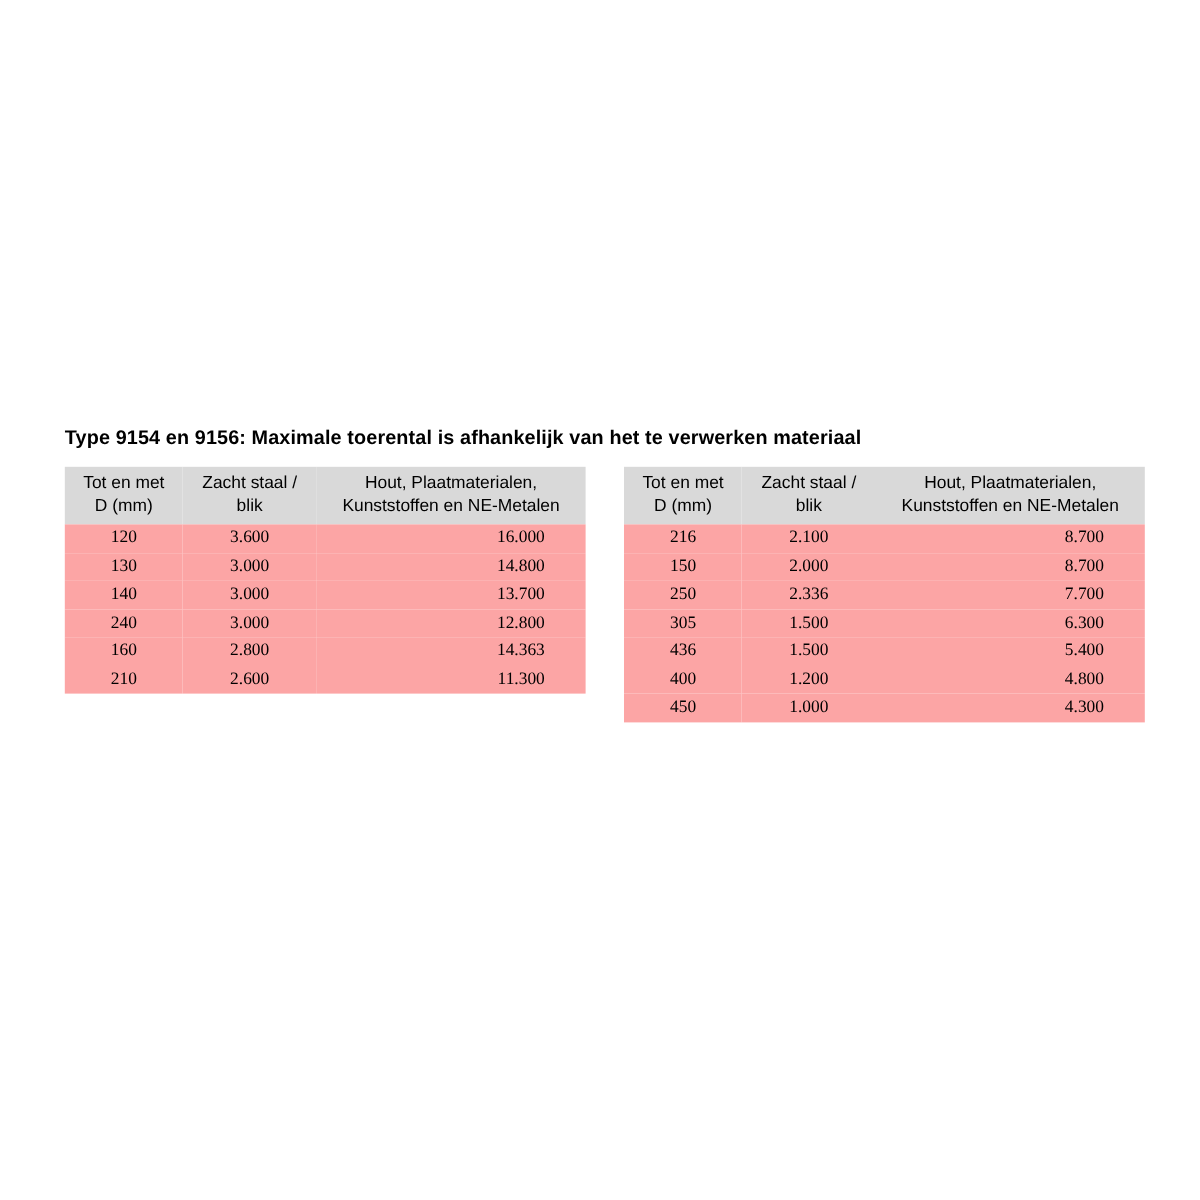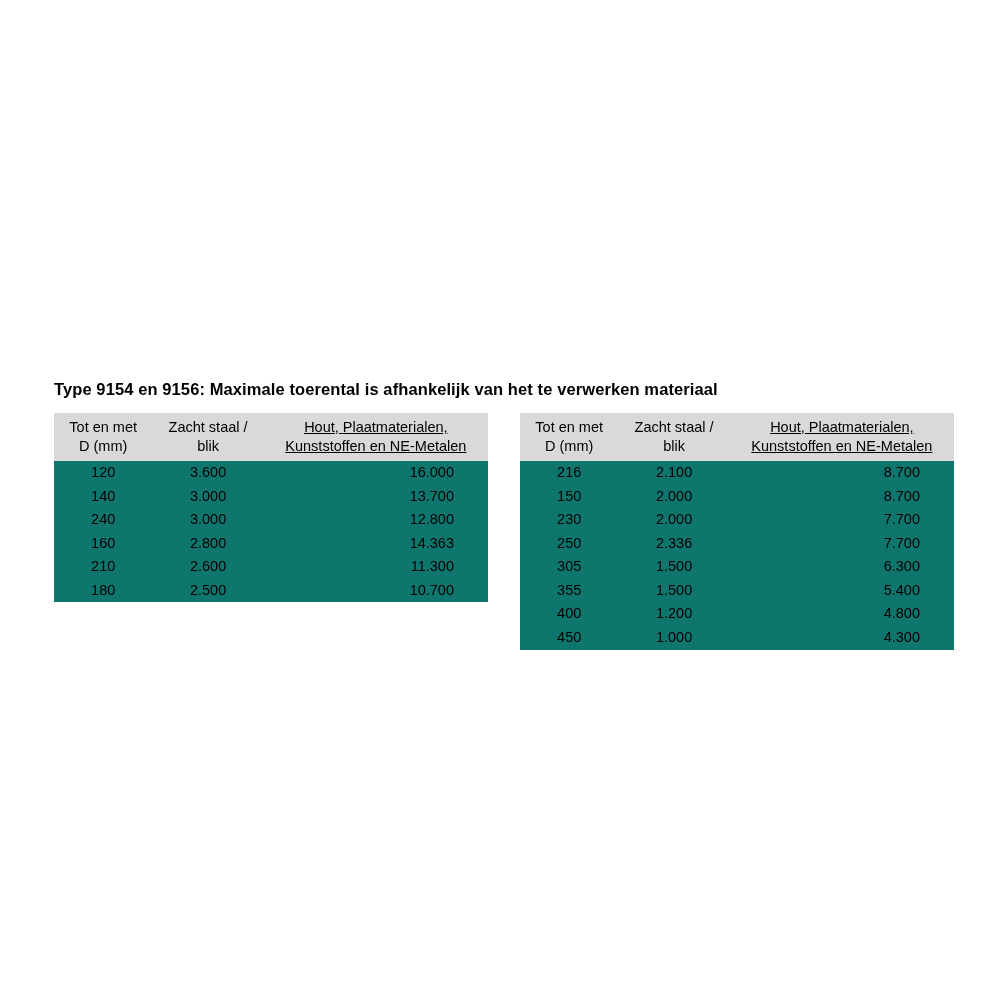--- a/index.html
+++ b/index.html
@@ -12,21 +12,21 @@
     background: #ffffff;
     font-family: "Liberation Sans", sans-serif;
     color: #000000;
     position: relative;
     overflow: hidden;
   }
 
   #doc {
     position: absolute;
     left: 54px;
-    top: 380px;
+    top: 356px;
     width: 900px;
   }
 
   .doc-title {
     font-size: 16.5px;
     font-weight: bold;
     letter-spacing: 0.1px;
     white-space: nowrap;
     margin: 0 0 14px 0;
     color: #000;
@@ -58,40 +58,41 @@
     white-space: nowrap;
   }
 
   .hdr-line {
     display: block;
   }
 
   table.spec tbody td {
     padding: 2px 8px;
     line-height: 1.35;
-    background: #0f766e;
+    background: #fca5a5;
+    font-family: Liberation Serif, serif;
   }
 
   .c-d {
     text-align: center;
     width: 92px;
   }
   .c-steel {
     text-align: center;
     width: 106px;
   }
   .c-wood {
     text-align: right;
     width: 200px;
     padding-right: 34px !important;
   }
 
   .hdr-d { width: 92px; }
   .hdr-steel { width: 106px; }
-  .hdr-wood { width: 234px; text-decoration: underline; }
+  .hdr-wood { width: 234px; }
 </style>
 </head>
 <body>
 
 <div id="doc">
 
   <div class="doc-title">Type 9154 en 9156: Maximale toerental is afhankelijk van het te verwerken materiaal</div>
 
   <div class="tables-row">
 
@@ -118,44 +119,44 @@
           </td>
         </tr>
       </thead>
       <tbody>
         <tr>
           <td class="c-d">120</td>
           <td class="c-steel">3.600</td>
           <td class="c-wood">16.000</td>
         </tr>
         <tr>
+          <td class="c-d">130</td>
+          <td class="c-steel">3.000</td>
+          <td class="c-wood">14.800</td>
+        </tr>
+        <tr>
           <td class="c-d">140</td>
           <td class="c-steel">3.000</td>
           <td class="c-wood">13.700</td>
         </tr>
         <tr>
           <td class="c-d">240</td>
           <td class="c-steel">3.000</td>
           <td class="c-wood">12.800</td>
         </tr>
         <tr>
           <td class="c-d">160</td>
           <td class="c-steel">2.800</td>
           <td class="c-wood">14.363</td>
         </tr>
         <tr>
           <td class="c-d">210</td>
           <td class="c-steel">2.600</td>
           <td class="c-wood">11.300</td>
         </tr>
-        <tr>
-          <td class="c-d">180</td>
-          <td class="c-steel">2.500</td>
-          <td class="c-wood">10.700</td>
-        </tr>
       </tbody>
     </table>
 
     <table class="spec">
       <thead>
         <tr>
           <td class="hdr-d">
             <div class="hdr-cell">
               <span class="hdr-line">Tot en met</span>
               <span class="hdr-line">D (mm)</span>
@@ -180,36 +181,31 @@
           <td class="c-d">216</td>
           <td class="c-steel">2.100</td>
           <td class="c-wood">8.700</td>
         </tr>
         <tr>
           <td class="c-d">150</td>
           <td class="c-steel">2.000</td>
           <td class="c-wood">8.700</td>
         </tr>
         <tr>
-          <td class="c-d">230</td>
-          <td class="c-steel">2.000</td>
-          <td class="c-wood">7.700</td>
-        </tr>
-        <tr>
           <td class="c-d">250</td>
           <td class="c-steel">2.336</td>
           <td class="c-wood">7.700</td>
         </tr>
         <tr>
           <td class="c-d">305</td>
           <td class="c-steel">1.500</td>
           <td class="c-wood">6.300</td>
         </tr>
         <tr>
-          <td class="c-d">355</td>
+          <td class="c-d">436</td>
           <td class="c-steel">1.500</td>
           <td class="c-wood">5.400</td>
         </tr>
         <tr>
           <td class="c-d">400</td>
           <td class="c-steel">1.200</td>
           <td class="c-wood">4.800</td>
         </tr>
         <tr>
           <td class="c-d">450</td>

